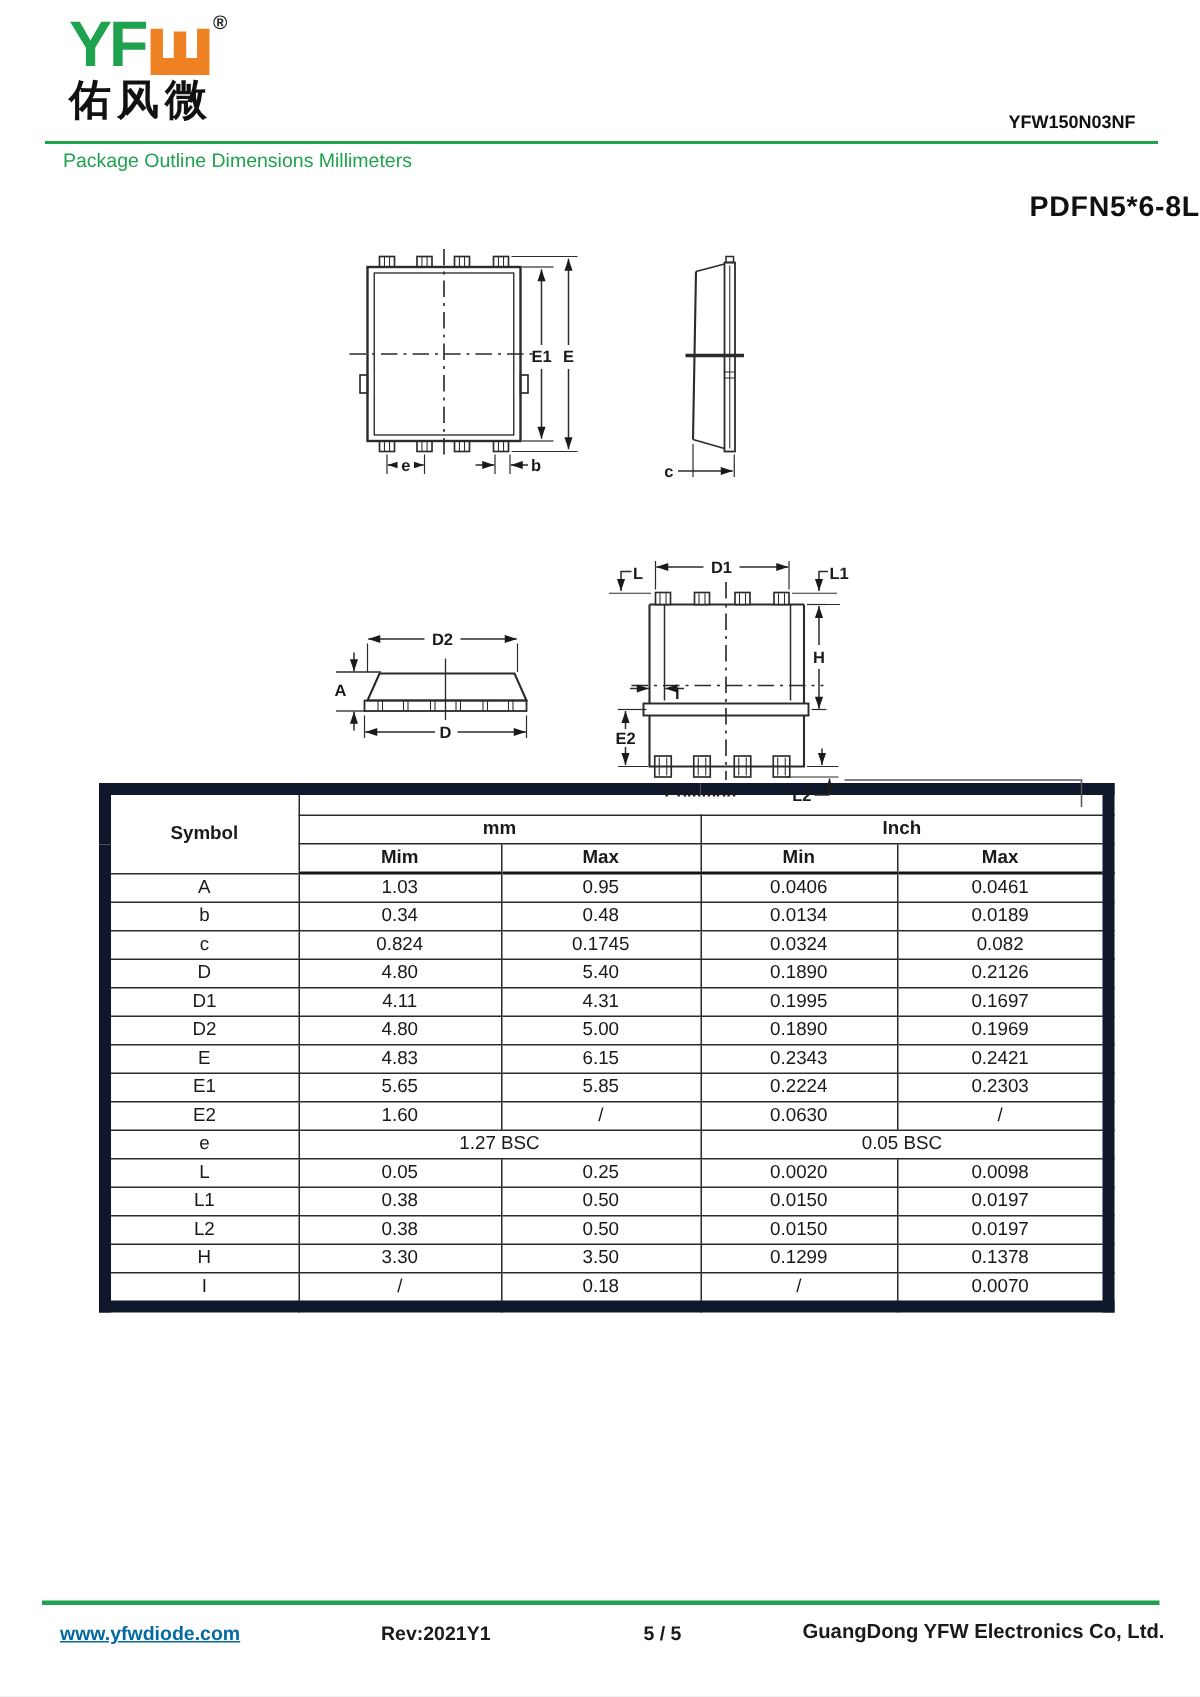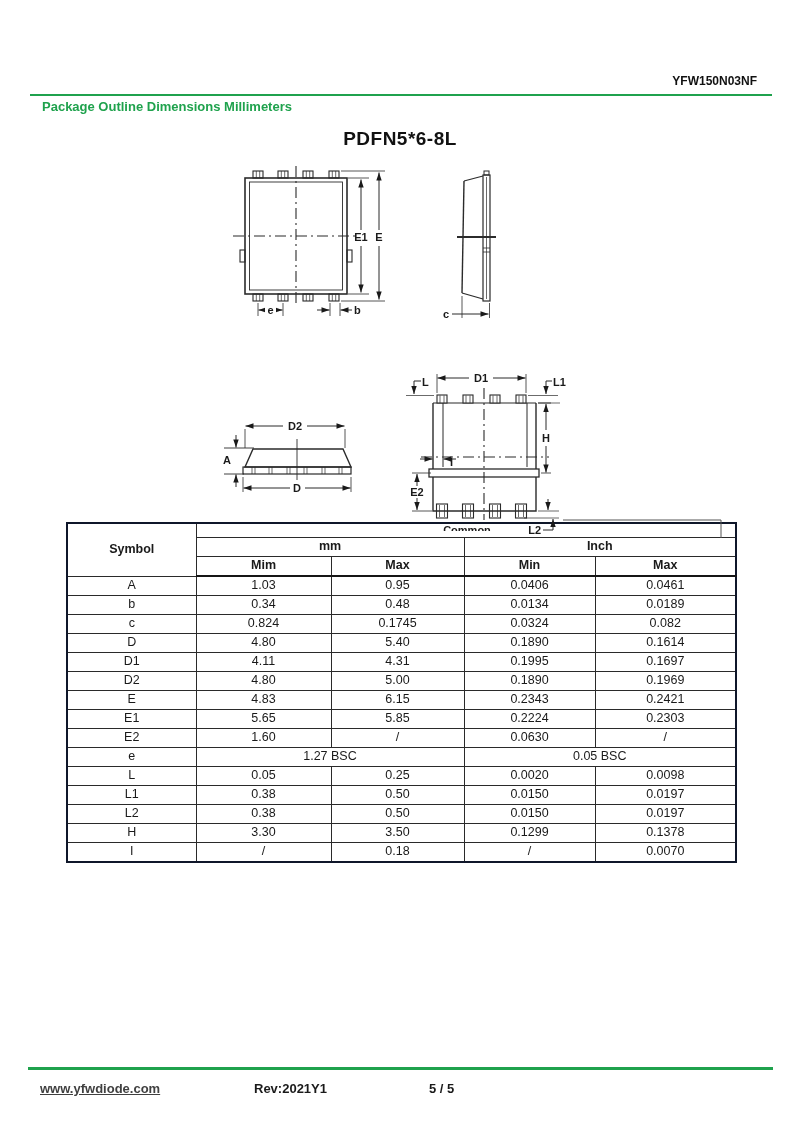--- a/index.html
+++ b/index.html
@@ -8,27 +8,27 @@
 
   
   .logo{position:absolute;left:46px;top:8px;}
   .logo-row{display:flex;align-items:flex-start;height:44px;}
   .yf{font-size:43px;font-weight:bold;color:#1FA24D;letter-spacing:-2px;line-height:44px;}
   .wglyph{width:40px;height:31px;margin-left:3px;margin-top:11px;}
   .reg{font-size:13px;font-weight:bold;color:#222;margin-left:2px;line-height:14px;}
   .cn{font-size:28px;font-weight:bold;color:#111;letter-spacing:4px;margin-top:0px;line-height:30px;}
   .partnum{position:absolute;top:74px;right:43px;font-size:12px;font-weight:bold;color:#111;}
   .rule-top{position:absolute;left:30px;top:94px;width:742px;height:2px;background:#1FA24D;}
-  .subtitle{position:absolute;left:42px;top:99px;font-size:13px;font-weight:bold;color:#1FA24D;}
-  .title{position:absolute;left:0;top:128px;width:100%;text-align:center;
+  .subtitle{position:absolute;left:42px;top:99px;font-size:13px;font-weight:normal;color:#1FA24D;}
+  .title{position:absolute;left:0;top:128px;width:100%;text-align:right;
          font-size:19px;font-weight:bold;color:#111;letter-spacing:0.5px;}
 
   
   .dim-table{position:absolute;left:66px;top:522px;width:669px;border-collapse:collapse;
-             table-layout:fixed;border:2px solid #0f172a;font-size:12.5px;}
+             table-layout:fixed;border:8px solid #0f172a;font-size:12.5px;}
   .dim-table th,.dim-table td{border:1px solid #2a2a2a;text-align:center;vertical-align:middle;
              padding:0;line-height:1.1;}
   .dim-table th{font-weight:bold;}
   .dim-table td{font-weight:normal;}
   .dim-table tr.hr1 th{height:13px;}
   .dim-table tr.hr2 th,.dim-table tr.hr3 th{height:18px;}
   .dim-table tr.hr3 th{border-bottom:2px solid #151515;}
   .dim-table tbody td{height:18px;}
 
   
@@ -37,30 +37,40 @@
   .dw text{stroke:none;fill:#1a1a1a;font-family:"Liberation Sans",sans-serif;
            font-size:11px;font-weight:600;}
   .cl{stroke-dasharray:11 4 2 4;stroke-width:1.1;}
   .tm{text-anchor:middle}.te{text-anchor:end}
   .cap{font-size:12.5px;font-weight:bold;}
   .wbg{fill:#ffffff;stroke:none;}
 
   
   .rule-bottom{position:absolute;left:28px;top:1067px;width:745px;height:3px;background:#1FA24D;}
   .website{position:absolute;left:40px;top:1081px;font-size:13px;font-weight:bold;
-           color:#404040;}
+           color:#0369a1;}
   .rev{position:absolute;left:242px;top:1081px;font-size:13px;font-weight:bold;padding-left:12px;}
   .pageno{position:absolute;left:403px;top:1081px;font-size:13px;font-weight:bold;margin-left:26px;}
   .company{position:absolute;left:535px;top:1080px;font-size:13.5px;font-weight:bold;}
 </style>
 </head>
 <body>
 
 <div class="page">
 
+  <div class="logo">
+    <div class="logo-row">
+      <span class="yf">YF</span>
+      <svg class="wglyph" viewBox="0 0 38 30">
+        <path d="M0,0 h8 v19 h7 v-17 h8 v17 h7 v-19 h8 v30 h-38 z" fill="#EE8122"></path>
+      </svg>
+      <span class="reg">®</span>
+    </div>
+    <div class="cn">佑风微</div>
+  </div>
   <div class="partnum">YFW150N03NF</div>
   <div class="rule-top"></div>
   <div class="subtitle">Package Outline Dimensions Millimeters</div>
   <div class="title">PDFN5*6-8L</div>
 
   <table class="dim-table">
     <colgroup>
       <col style="width:129px">
         <col style="width:135px">
         <col style="width:133px">
@@ -103,21 +113,21 @@
           <td>0.824</td>
           <td>0.1745</td>
           <td>0.0324</td>
           <td>0.082</td>
         </tr>
       <tr>
           <td>D</td>
           <td>4.80</td>
           <td>5.40</td>
           <td>0.1890</td>
-          <td>0.1614</td>
+          <td>0.2126</td>
         </tr>
       <tr>
           <td>D1</td>
           <td>4.11</td>
           <td>4.31</td>
           <td>0.1995</td>
           <td>0.1697</td>
         </tr>
       <tr>
           <td>D2</td>
@@ -337,14 +347,15 @@
         <text class="tm cap" x="467" y="534">Common</text>
       </g>
       <path d="M563,520 H721 V538" stroke="#555" stroke-width="1"></path>
     </g>
   </svg>
 
   <div class="rule-bottom"></div>
   <a href="#" class="website">www.yfwdiode.com</a>
   <div class="rev">Rev:2021Y1</div>
   <div class="pageno">5 / 5</div>
+  <div class="company">GuangDong YFW Electronics Co, Ltd.</div>
 
 </div>
 
 </body></html>

